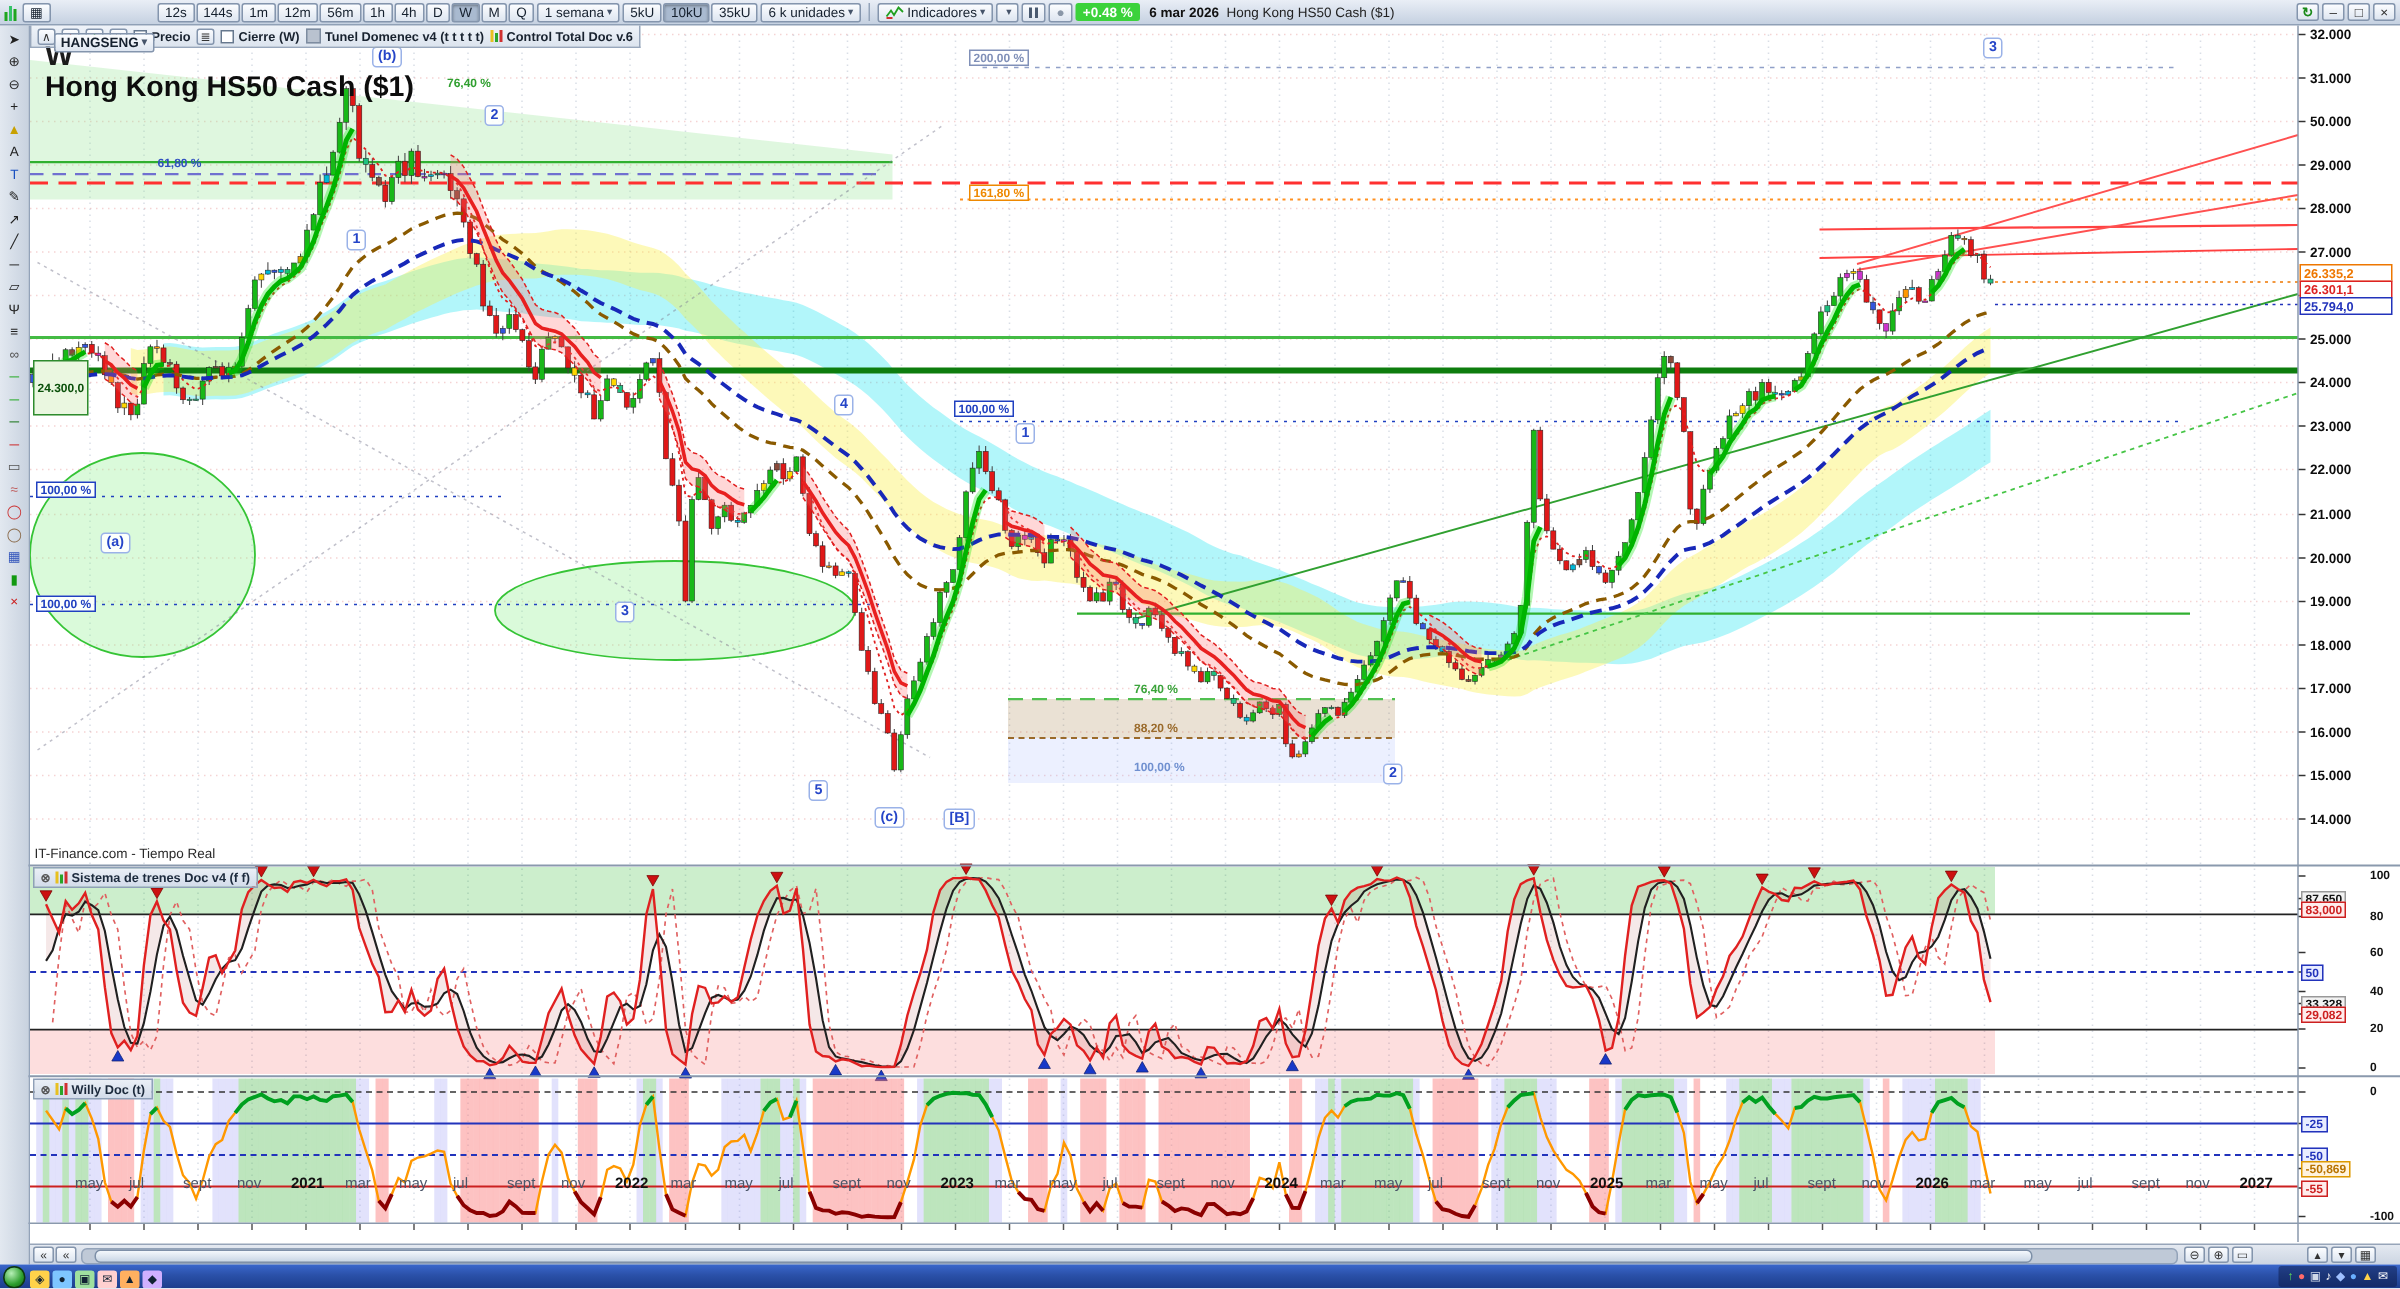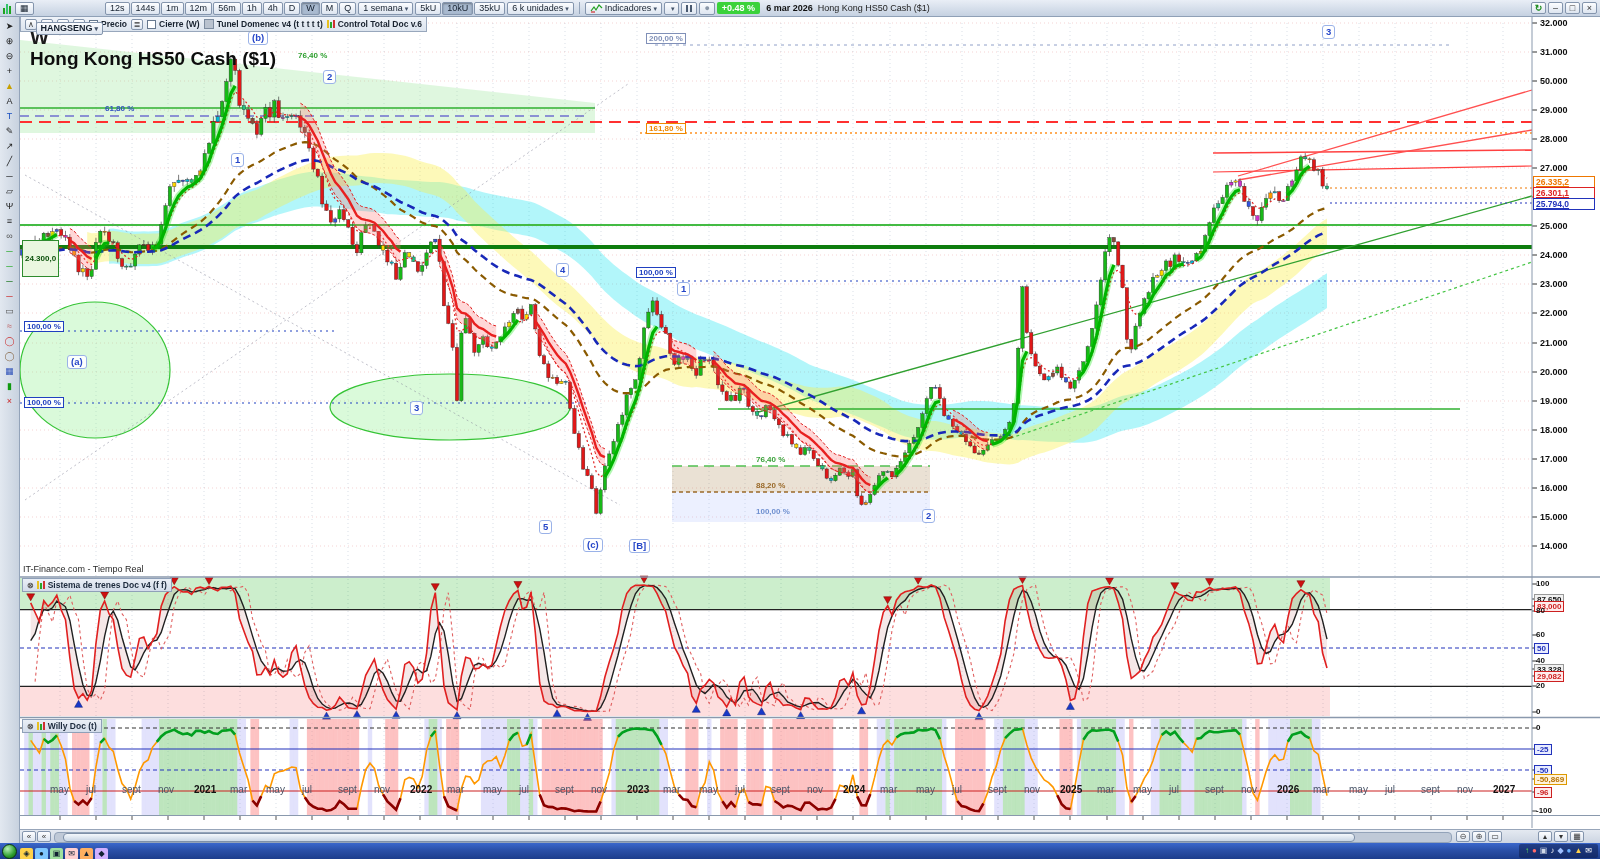--- a/index.html
+++ b/index.html
@@ -38,28 +38,28 @@
 
 #left-toolbar{position:absolute;top:17px;left:0;width:20px;height:826px;background:linear-gradient(90deg,#e2e8f0,#c8d2df);border-right:1px solid #93a3b9;z-index:25;display:flex;flex-direction:column;align-items:center;padding-top:2px;gap:2px;box-sizing:border-box;}
 .ltool{width:16px;height:13px;font-size:9px;display:flex;align-items:center;justify-content:center;border-radius:2px;}
 
 #chart-svg{position:absolute;top:0;left:0;z-index:1;}
 #wm{position:absolute;top:26px;left:30px;font-size:20px;font-weight:bold;color:#1c1c1c;z-index:5;}
 #title{position:absolute;top:48px;left:30px;font-size:19px;font-weight:bold;color:#0d0d0d;z-index:5;}
 #source{position:absolute;top:564px;left:23px;font-size:9px;color:#2a2a2a;z-index:6;background:rgba(255,255,255,.7);}
 #lvl24300{position:absolute;top:240px;left:22px;font-size:8px;font-weight:bold;color:#0a500a;background:#eaf7e0;border:1px solid #2e8b2e;padding:13px 2px;z-index:6;}
 .ylab{position:absolute;left:1540px;font-size:9px;font-weight:bold;color:#0d0d0d;z-index:6;}
-.ptag{position:absolute;left:1533px;width:56px;font-size:8.5px;font-weight:bold;background:#fff;border:1px solid;padding:0 2px;z-index:7;text-decoration:underline;}
+.ptag{position:absolute;left:1533px;width:56px;font-size:8.5px;font-weight:bold;background:#fff;border:1px solid;padding:0 2px;z-index:7;}
 .fib{position:absolute;font-size:8px;font-weight:bold;z-index:6;white-space:nowrap;}
 .fib.boxed{background:rgba(255,255,255,.92);border:1px solid;padding:0 2px;}
 .wave{position:absolute;font-size:9.5px;font-weight:bold;color:#2545c8;background:rgba(255,255,255,.92);border:1.3px solid #9ab2e8;border-radius:3px;padding:0 3px;z-index:6;line-height:12px;}
 .phead{position:absolute;left:22px;height:12px;background:linear-gradient(#eaeff6,#d3dcea);border:1px solid #8fa0b8;font-size:8.5px;font-weight:bold;color:#1c2a3c;display:flex;align-items:center;gap:3px;padding:0 4px;z-index:8;line-height:11px;}
 .phead .x{color:#555;font-size:8px;}
 .pax{position:absolute;left:1534px;font-size:8px;font-weight:bold;z-index:7;padding:0 2px;line-height:9px;}
-.pax.plain{color:#111;}
+.pax.plain{color:#111;margin-left:44px;}
 .pax.box{border:1px solid #999;background:#f2f2f2;color:#111;}
 .pax.red{border:1px solid #cc2020;background:#ffecec;color:#cc2020;}
 .pax.blue{border:1px solid #2233bb;background:#e8ecff;color:#2233bb;}
 .pax.orange{border:1px solid #dd9900;background:#fff3dd;color:#b87300;}
 .xl{position:absolute;top:784px;font-size:10px;color:#4a5568;z-index:6;}
 .xl.yr{color:#111;font-weight:bold;}
 
 #scrollrow{position:absolute;top:829px;left:20px;width:1580px;height:14px;background:linear-gradient(#e4e9f1,#ccd5e2);border-top:1px solid #97a5b9;z-index:20;box-sizing:border-box;}
 .sb{position:absolute;top:1px;width:14px;height:11px;font-size:8px;line-height:10px;text-align:center;border:1px solid #8495ad;background:linear-gradient(#fcfdff,#dde5f0);border-radius:2px;padding:0;color:#333;}
 #track{position:absolute;left:34px;top:2px;width:1396px;height:9px;background:#bfc9d7;border:1px solid #93a3b9;border-radius:4px;}
@@ -1407,21 +1407,21 @@
       <div class="pax box" style="top: 664px;">33.328</div>
       <div class="pax red" style="top: 671px;">29,082</div>
       <div class="pax plain" style="top: 681px;">20</div>
       <div class="pax plain" style="top: 707px;">0</div>
     </div>
   <div id="p2axis">
       <div class="pax plain" style="top: 723px;">0</div>
       <div class="pax blue" style="top: 744px;">-25</div>
       <div class="pax blue" style="top: 765px;">-50</div>
       <div class="pax orange" style="top: 774px;">-50,869</div>
-      <div class="pax red" style="top: 787px;">-96</div>
+      <div class="pax red" style="top: 787px;">-55</div>
       <div class="pax plain" style="top: 806px;">-100</div>
     </div>
   <div id="xaxis">
       <div class="xl" style="left: 50px;">may</div>
       <div class="xl" style="left: 86px;">jul</div>
       <div class="xl" style="left: 122px;">sept</div>
       <div class="xl" style="left: 158px;">nov</div>
       <div class="xl yr" style="left: 194px;">2021</div>
       <div class="xl" style="left: 230px;">mar</div>
       <div class="xl" style="left: 266px;">may</div>

